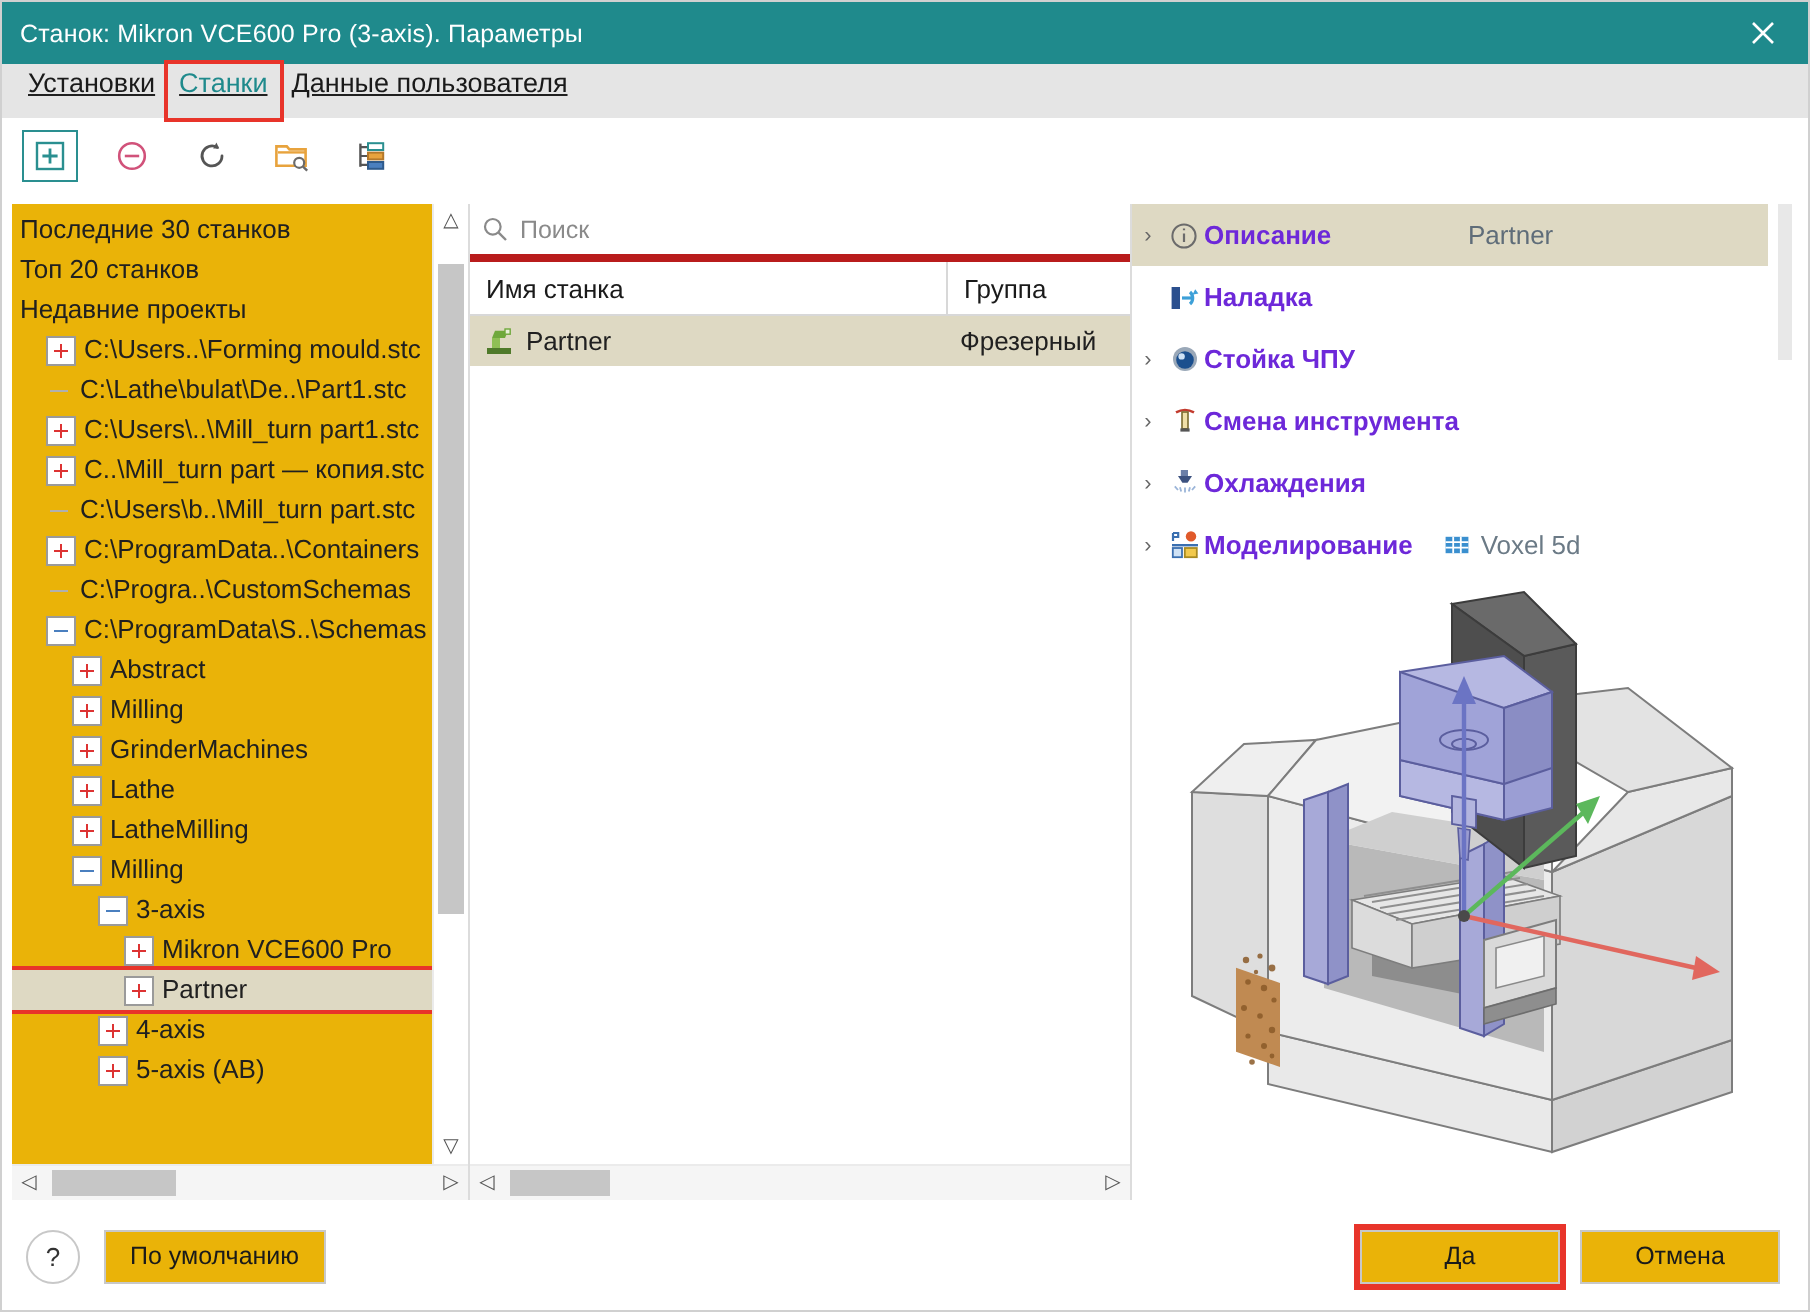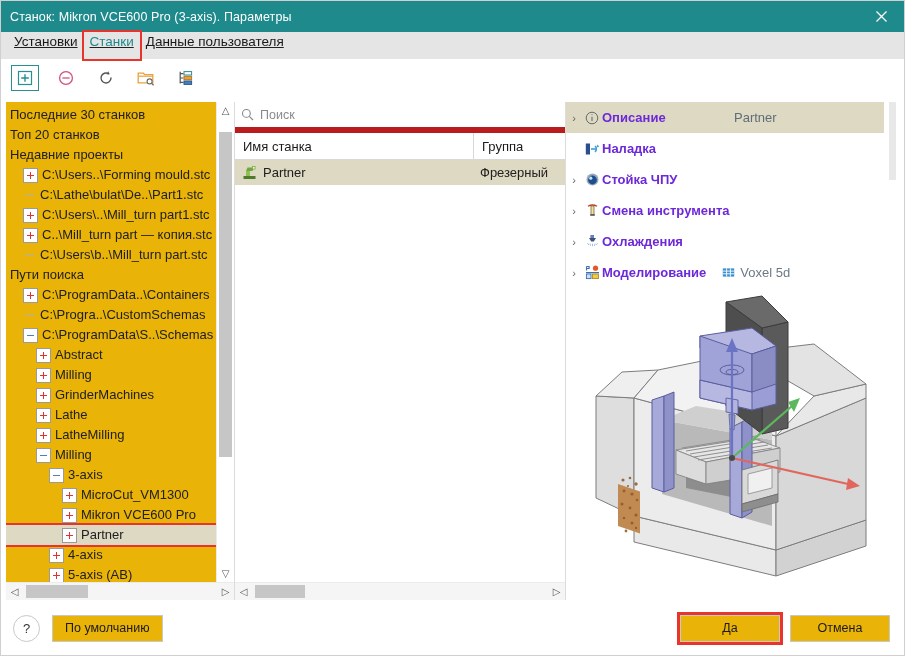--- a/index.html
+++ b/index.html
@@ -66,21 +66,21 @@
   .hsb{height:17px;background:#f5f5f5;position:relative;display:flex;align-items:center;
        border-top:1px solid #ebebeb;}
   .hsb .arr{width:17px;display:flex;align-items:center;justify-content:center;}
   .hsb .thumb{position:absolute;top:2px;height:13px;background:#c6c6c6;}
   .arrglyph{font-size:10px;color:#555;}
 
   
   .tablepanel{position:relative;width:330px;background:#fff;
               border-right:1px solid #dcdcdc;display:flex;flex-direction:column;}
   .searchrow{height:25px;display:flex;align-items:center;padding-left:6px;gap:6px;
-             border-bottom:6px solid #b91c1c;}
+             border-bottom:4px solid #b91c1c;}
   .searchrow .ph{color:#8a8a8a;font-size:12.5px;}
   .thead{height:26px;display:flex;align-items:center;font-size:13px;color:#1a1a1a;
          border-bottom:1px solid #d8d8d8;}
   .th1{flex:0 0 230px;padding-left:8px;border-right:1px solid #d8d8d8;height:100%;
        display:flex;align-items:center;}
   .th2{flex:1;padding-left:8px;}
   .tbody{flex:1;position:relative;overflow:hidden;}
   .trw{height:25px;display:flex;align-items:center;background:#ded9c3;font-size:13px;}
   .trw .c1{flex:0 0 230px;display:flex;align-items:center;gap:6px;padding-left:7px;}
   .trw .c2{flex:1;padding-left:8px;}
@@ -203,24 +203,20 @@
               <span class="lbl">C:\Users\..\Mill_turn part1.stc</span>
             </div>
             <div class="trow" style="padding-left: 17px;">
               <span class="exp plus"></span>
               <span class="lbl">C..\Mill_turn part — копия.stc</span>
             </div>
             <div class="trow" style="padding-left: 17px;">
               <span class="dash"></span>
               <span class="lbl">C:\Users\b..\Mill_turn part.stc</span>
             </div>
-            <div class="trow" style="padding-left: 4px;">
-              <span class="nolead"></span>
-              <span class="lbl">Пути поиска</span>
-            </div>
             <div class="trow" style="padding-left: 17px;">
               <span class="exp plus"></span>
               <span class="lbl">C:\ProgramData..\Containers</span>
             </div>
             <div class="trow" style="padding-left: 17px;">
               <span class="dash"></span>
               <span class="lbl">C:\Progra..\CustomSchemas</span>
             </div>
             <div class="trow" style="padding-left: 17px;">
               <span class="exp minus"></span>
@@ -246,24 +242,20 @@
               <span class="exp plus"></span>
               <span class="lbl">LatheMilling</span>
             </div>
             <div class="trow" style="padding-left: 30px;">
               <span class="exp minus"></span>
               <span class="lbl">Milling</span>
             </div>
             <div class="trow" style="padding-left: 43px;">
               <span class="exp minus"></span>
               <span class="lbl">3-axis</span>
-            </div>
-            <div class="trow" style="padding-left: 56px;">
-              <span class="exp plus"></span>
-              <span class="lbl">MicroCut_VM1300</span>
             </div>
             <div class="trow" style="padding-left: 56px;">
               <span class="exp plus"></span>
               <span class="lbl">Mikron VCE600 Pro</span>
             </div>
             <div class="trow sel redhl" style="padding-left: 56px;">
               <span class="exp plus"></span>
               <span class="lbl">Partner</span>
             </div>
             <div class="trow" style="padding-left: 43px;">

